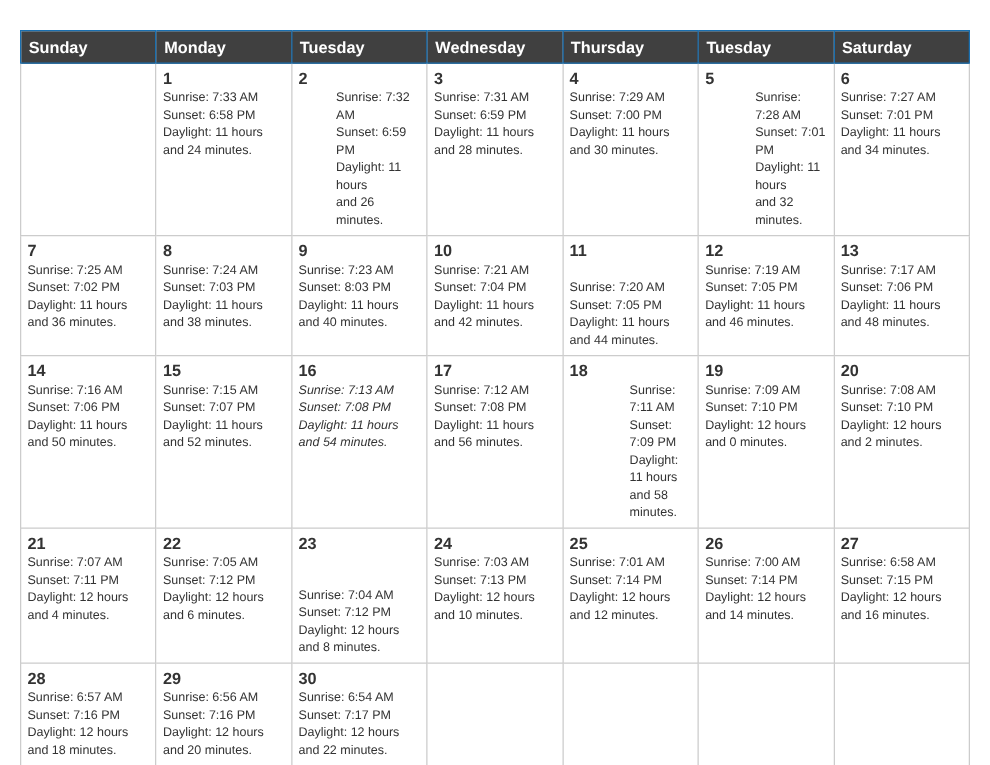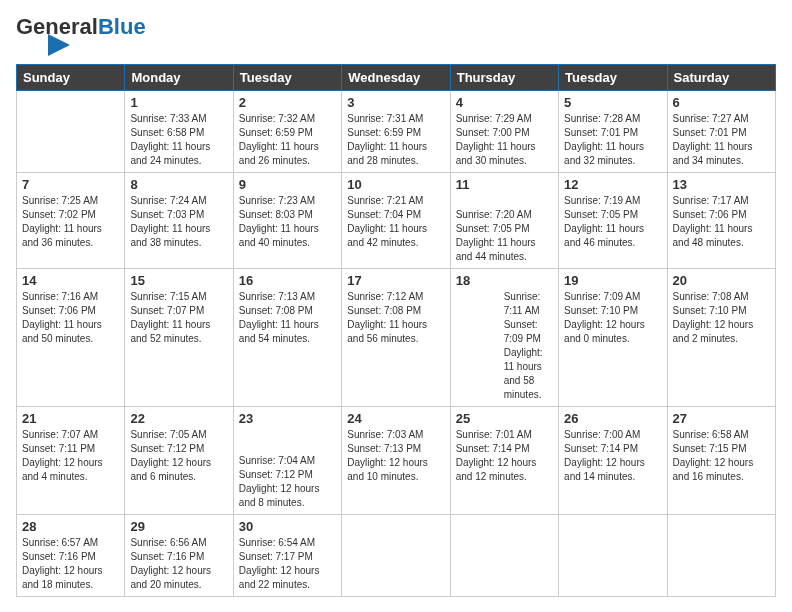--- a/index.html
+++ b/index.html
@@ -71,29 +71,20 @@
     .cell-text {
       font-size: 10px;
       line-height: 1.4;
       color: #333;
     }
   </style>
 </head>
 <body>
 
 <div class="header">
-  <div class="logo">
-    <div style="display:flex; align-items:center;">
-      <span class="logo-text">General</span>
-      <span class="logo-text" style="color:#1a6faf;">Blue</span>
-    </div>
-    <div style="display:flex; justify-content:flex-end; margin-top:-4px; margin-right:0;">
-      <div style="width:0;height:0;border-left:22px solid #1a6faf;border-top:11px solid transparent;border-bottom:11px solid transparent; margin-left:32px;"></div>
-    </div>
-  </div>
   <div class="title-block">
   </div>
 </div>
 
 <table class="calendar">
   <thead>
     <tr>
     <th>Sunday</th>
         <th>Monday</th>
         <th>Tuesday</th>
@@ -108,42 +99,42 @@
         <td></td>
         <td>
           <span class="day-num">1</span>
           <div class="cell-text" style="white-space: pre-line;">Sunrise: 7:33 AM
 Sunset: 6:58 PM
 Daylight: 11 hours
 and 24 minutes.</div>
         </td>
         <td>
           <span class="day-num">2</span>
-          <div class="cell-text" style="white-space: pre-line;">Sunrise: 7:32 AM
+          <div class="cell-text" style="white-space: pre-line; margin-left: 30px;">Sunrise: 7:32 AM
 Sunset: 6:59 PM
 Daylight: 11 hours
 and 26 minutes.</div>
         </td>
         <td>
           <span class="day-num">3</span>
           <div class="cell-text" style="white-space: pre-line;">Sunrise: 7:31 AM
 Sunset: 6:59 PM
 Daylight: 11 hours
 and 28 minutes.</div>
         </td>
         <td>
           <span class="day-num">4</span>
           <div class="cell-text" style="white-space: pre-line;">Sunrise: 7:29 AM
 Sunset: 7:00 PM
 Daylight: 11 hours
 and 30 minutes.</div>
         </td>
         <td>
           <span class="day-num">5</span>
-          <div class="cell-text" style="white-space: pre-line;">Sunrise: 7:28 AM
+          <div class="cell-text" style="white-space: pre-line; margin-left: 40px;">Sunrise: 7:28 AM
 Sunset: 7:01 PM
 Daylight: 11 hours
 and 32 minutes.</div>
         </td>
         <td>
           <span class="day-num">6</span>
           <div class="cell-text" style="white-space: pre-line;">Sunrise: 7:27 AM
 Sunset: 7:01 PM
 Daylight: 11 hours
 and 34 minutes.</div>
@@ -210,21 +201,21 @@
         </td>
         <td>
           <span class="day-num">15</span>
           <div class="cell-text" style="white-space: pre-line;">Sunrise: 7:15 AM
 Sunset: 7:07 PM
 Daylight: 11 hours
 and 52 minutes.</div>
         </td>
         <td>
           <span class="day-num">16</span>
-          <div class="cell-text" style="white-space: pre-line;">Sunrise: 7:13 AM
+          <div class="cell-text" style="white-space: pre-line; font-style: italic;">Sunrise: 7:13 AM
 Sunset: 7:08 PM
 Daylight: 11 hours
 and 54 minutes.</div>
         </td>
         <td>
           <span class="day-num">17</span>
           <div class="cell-text" style="white-space: pre-line;">Sunrise: 7:12 AM
 Sunset: 7:08 PM
 Daylight: 11 hours
 and 56 minutes.</div>

